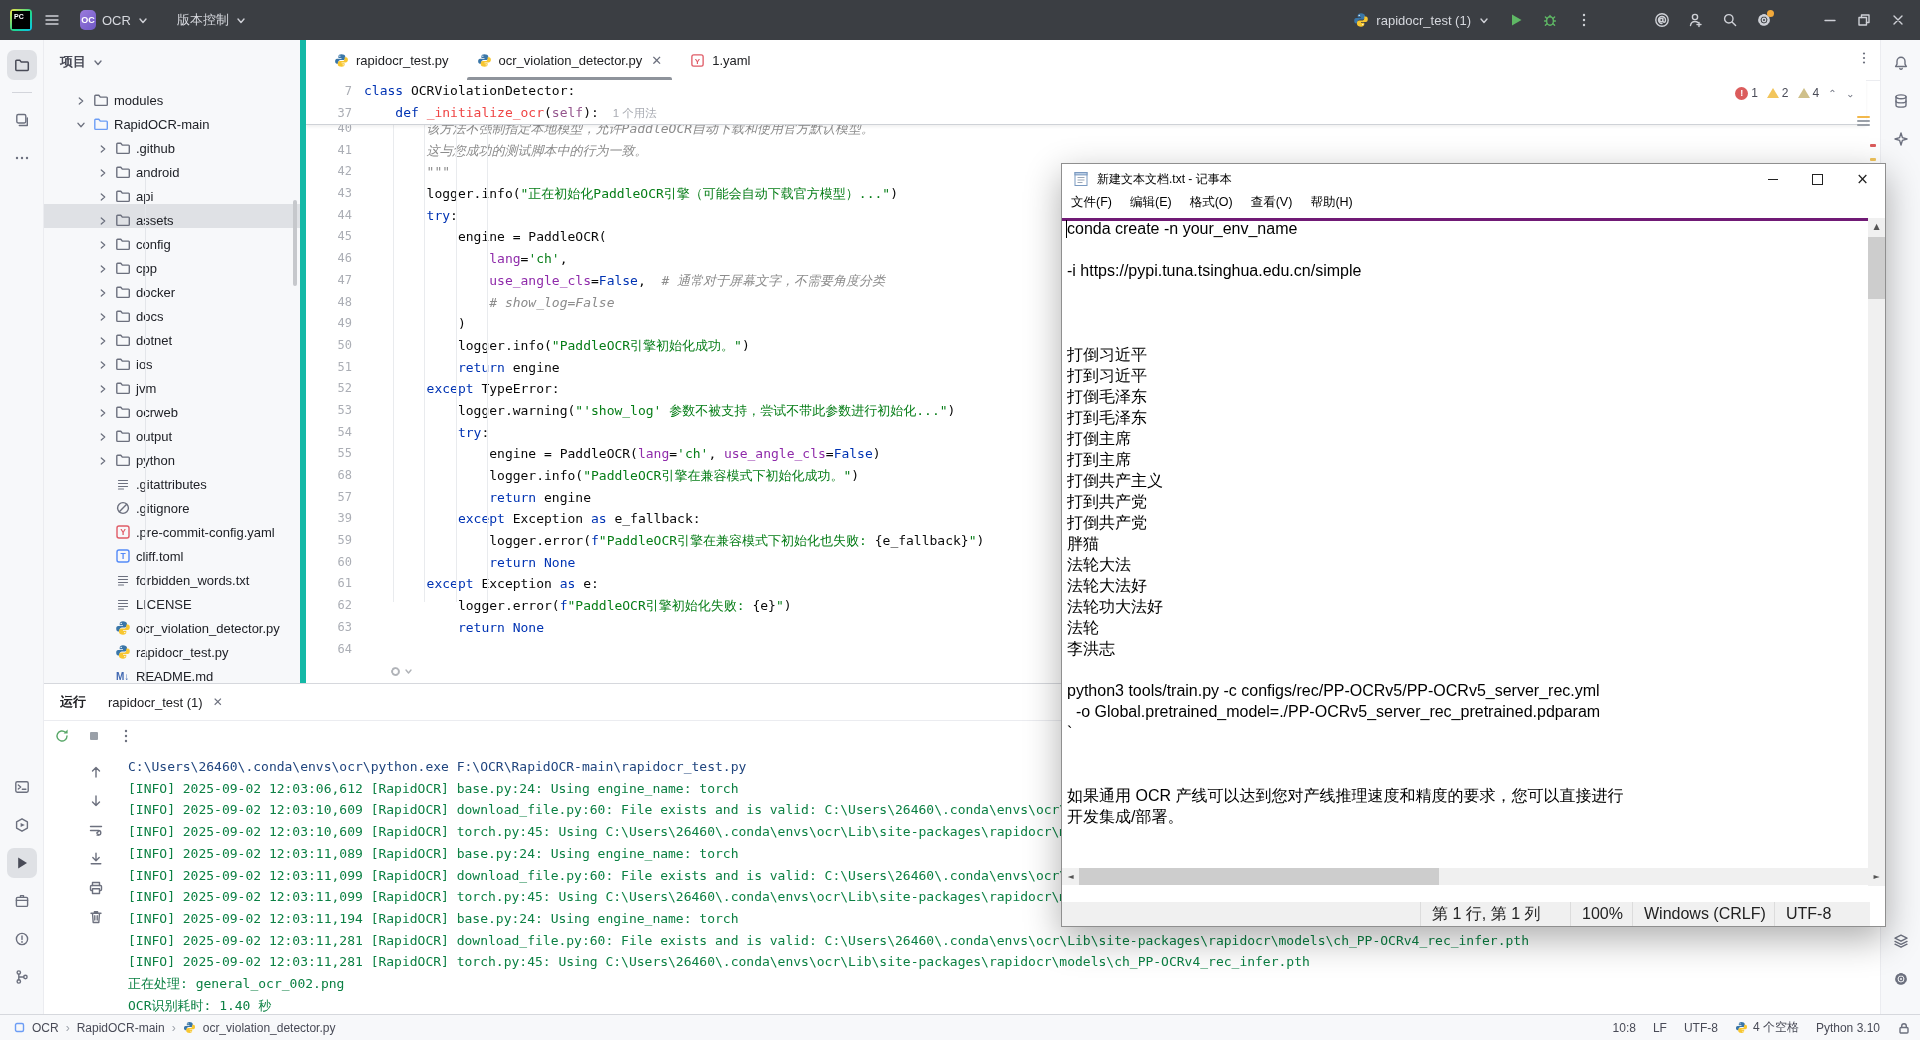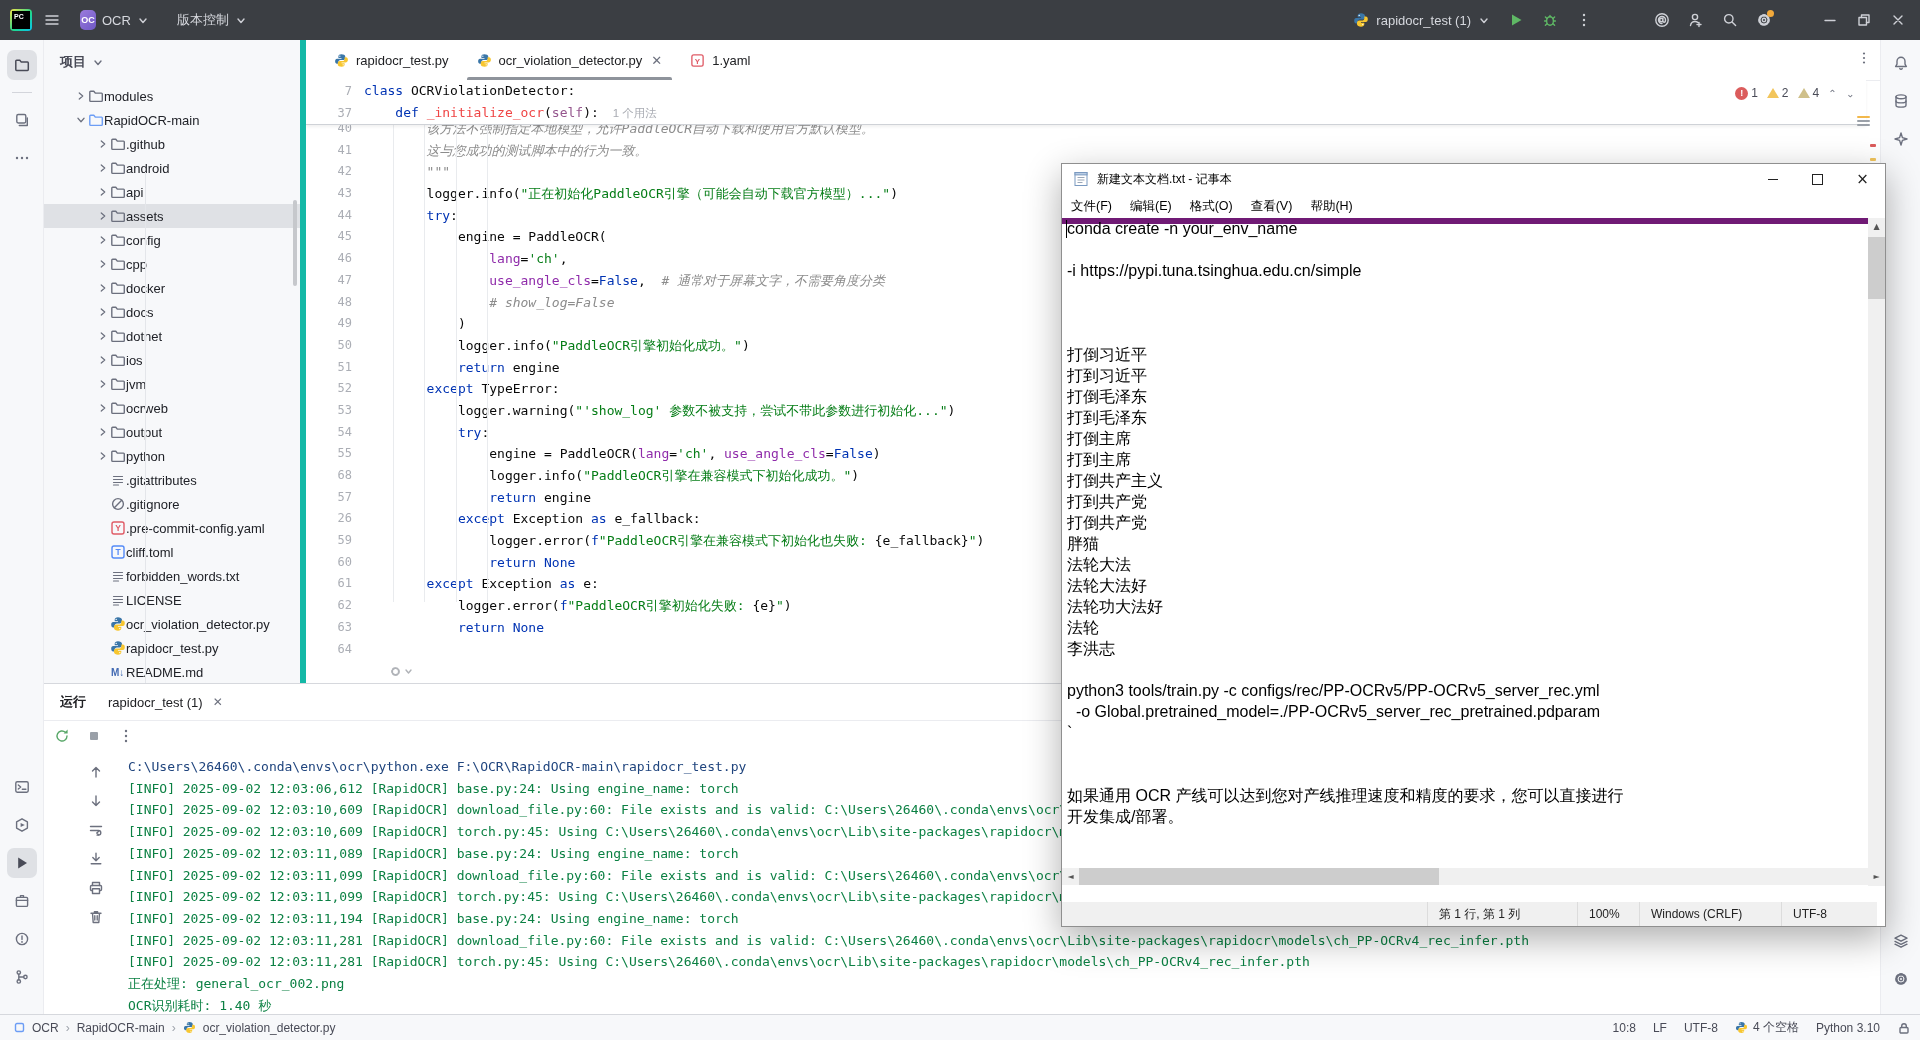--- a/index.html
+++ b/index.html
@@ -34,21 +34,21 @@
   .strip-spacer{flex:1}
   .right-strip{position:absolute;right:0;top:40px;width:40px;bottom:26px;background:#F7F8FA;border-left:1px solid #EBECF0;
                display:flex;flex-direction:column;align-items:center;padding:8px 0 12px;box-sizing:border-box;z-index:1}
 
   
   .project-panel{position:absolute;left:44px;top:40px;width:262px;height:643px;background:#F7F8FA;
                  border-right:6px solid #14b8a6;overflow:hidden;z-index:1;box-sizing:border-box}
   .pp-header{height:44px;display:flex;align-items:center;padding-left:16px;gap:5px;font-size:13px;color:#494B57;font-weight:bold}
   .pp-header .ic{width:14px;height:14px}
   .tree{position:relative;font-size:13px;color:#202228}
-  .tree-row{height:24px;display:flex;align-items:center;white-space:nowrap}
+  .tree-row{height:24px;display:flex;align-items:flex-end;gap:5px;white-space:nowrap}
   .tree-row.sel{background:#DFE1E5}
   .tree-row .ic{flex:none}
   .tree-chev{width:14px;height:14px;flex:none}
   .tree-guide{position:absolute;left:101px;top:132px;bottom:0;width:1px;background:#E4E6EA}
   .pp-scroll{position:absolute;right:3px;top:160px;width:4px;height:86px;border-radius:2px;background:#C6C8CC}
 
   
   .editor{position:absolute;left:306px;top:40px;right:40px;height:643px;background:#fff;z-index:0}
   .tabs-row{position:relative;height:40px;display:flex;align-items:stretch;padding-left:14px;border-bottom:1px solid #EBECF0;background:#fff}
   .tab{display:flex;align-items:center;gap:7px;padding:0 14px;font-size:13px;color:#202124;position:relative;cursor:default}
@@ -113,34 +113,34 @@
   .notepad{position:absolute;left:1061px;top:163px;width:825px;height:764px;background:#fff;
            border:1px solid #8F8F8F;box-shadow:0 12px 34px rgba(0,0,0,.32);z-index:50;box-sizing:border-box;color:#000}
   .np-title{position:absolute;left:0;top:0;right:0;height:30px;display:flex;align-items:center;background:#fff}
   .np-title-icon{margin-left:11px}
   .np-title-text{margin-left:8px;font-size:12px}
   .np-btns{margin-left:auto;display:flex;height:30px}
   .np-btn{width:45px;height:30px;display:flex;align-items:center;justify-content:center;color:#222}
   .np-min-glyph{width:10px;height:1px;background:#222}
   .np-max-glyph{width:9px;height:9px;border:1px solid #222}
   .np-close-glyph{font-size:15px;line-height:1;font-family:"DejaVu Sans",sans-serif}
-  .np-menu{position:absolute;left:0;top:30px;right:0;height:24px;display:flex;align-items:center;font-size:12.5px;
-           background:#fff;border-bottom:6px solid #701a75}
+  .np-menu{position:absolute;left:0;top:30px;right:0;height:24px;display:flex;font-size:12.5px;
+           background:#fff;border-bottom:3px solid #701a75}
   .np-menu span{padding:0 9px}
   .np-body{position:absolute;left:0;top:54px;width:806px;height:668px;overflow:hidden}
   .np-line{height:21px;line-height:21px;white-space:pre;padding-left:5px;font-size:16px}
   .np-caret{position:absolute;left:4px;top:2px;width:1px;height:18px;background:#000}
   .np-vscroll{position:absolute;right:0;top:54px;width:17px;height:668px;background:#F0F0F0}
   .np-varrow{position:absolute;left:0;width:17px;height:17px;display:flex;align-items:center;justify-content:center}
   .np-vthumb{position:absolute;left:0;top:19px;width:17px;height:62px;background:#CDCDCD}
   .np-hscroll{position:absolute;left:0;bottom:41px;right:0;height:17px;background:#F0F0F0}
   .np-harrow{position:absolute;top:0;width:17px;height:17px;display:flex;align-items:center;justify-content:center}
   .np-hthumb{position:absolute;left:17px;top:0;width:360px;height:17px;background:#CDCDCD}
-  .np-status{position:absolute;left:0;bottom:0;right:8px;height:24px;background:#F0F0F0;display:flex;align-items:center;
-             font-size:12px;color:#222}
+  .np-status{position:absolute;left:0;bottom:0;right:15px;height:24px;background:#F0F0F0;display:flex;align-items:center;
+             font-size:16px;color:#222}
   .np-cell{height:100%;display:flex;align-items:center;padding-left:11px;border-left:1px solid #DCDCDC;box-sizing:border-box}
   .np-fill{flex:1;border-left:none}
   .arrow-glyph{font-size:8px;color:#555;font-family:"DejaVu Sans",sans-serif}
 </style>
 </head>
 <body>
 
 <div id="app">
 
   <header class="titlebar">
@@ -675,21 +675,21 @@
           <div class="cl"><span class="ln">48</span><span class="ct"><span class="tk-com">                # show_log=False</span></span></div>
           <div class="cl"><span class="ln">49</span><span class="ct"><span class="tk-pl">            )</span></span></div>
           <div class="cl"><span class="ln">50</span><span class="ct"><span class="tk-pl">            logger.info(</span><span class="tk-str">"PaddleOCR引擎初始化成功。"</span><span class="tk-pl">)</span></span></div>
           <div class="cl"><span class="ln">51</span><span class="ct"><span class="tk-kw">            return</span><span class="tk-pl"> engine</span></span></div>
           <div class="cl"><span class="ln">52</span><span class="ct"><span class="tk-kw">        except</span><span class="tk-pl"> TypeError:</span></span></div>
           <div class="cl"><span class="ln">53</span><span class="ct"><span class="tk-pl">            logger.warning(</span><span class="tk-str">"'show_log' 参数不被支持，尝试不带此参数进行初始化..."</span><span class="tk-pl">)</span></span></div>
           <div class="cl"><span class="ln">54</span><span class="ct"><span class="tk-kw">            try</span><span class="tk-pl">:</span></span></div>
           <div class="cl"><span class="ln">55</span><span class="ct"><span class="tk-pl">                engine = PaddleOCR(</span><span class="tk-arg">lang</span><span class="tk-pl">=</span><span class="tk-str">'ch'</span><span class="tk-pl">, </span><span class="tk-arg">use_angle_cls</span><span class="tk-pl">=</span><span class="tk-kw">False</span><span class="tk-pl">)</span></span></div>
           <div class="cl"><span class="ln">68</span><span class="ct"><span class="tk-pl">                logger.info(</span><span class="tk-str">"PaddleOCR引擎在兼容模式下初始化成功。"</span><span class="tk-pl">)</span></span></div>
           <div class="cl"><span class="ln">57</span><span class="ct"><span class="tk-kw">                return</span><span class="tk-pl"> engine</span></span></div>
-          <div class="cl"><span class="ln">26</span><span class="ct"><span class="tk-kw">            except</span><span class="tk-pl"> Exception </span><span class="tk-kw">as</span><span class="tk-pl"> e_fallback:</span></span></div>
+          <div class="cl"><span class="ln">39</span><span class="ct"><span class="tk-kw">            except</span><span class="tk-pl"> Exception </span><span class="tk-kw">as</span><span class="tk-pl"> e_fallback:</span></span></div>
           <div class="cl"><span class="ln">59</span><span class="ct"><span class="tk-pl">                logger.error(</span><span class="tk-kw">f</span><span class="tk-str">"PaddleOCR引擎在兼容模式下初始化也失败: </span><span class="tk-pl">{e_fallback}</span><span class="tk-str">"</span><span class="tk-pl">)</span></span></div>
           <div class="cl"><span class="ln">60</span><span class="ct"><span class="tk-kw">                return None</span></span></div>
           <div class="cl"><span class="ln">61</span><span class="ct"><span class="tk-kw">        except</span><span class="tk-pl"> Exception </span><span class="tk-kw">as</span><span class="tk-pl"> e:</span></span></div>
           <div class="cl"><span class="ln">62</span><span class="ct"><span class="tk-pl">            logger.error(</span><span class="tk-kw">f</span><span class="tk-str">"PaddleOCR引擎初始化失败: </span><span class="tk-pl">{e}</span><span class="tk-str">"</span><span class="tk-pl">)</span></span></div>
           <div class="cl"><span class="ln">63</span><span class="ct"><span class="tk-kw">            return None</span></span></div>
           <div class="cl"><span class="ln">64</span><span class="ct"><span class="tk-pl"></span></span></div>
         </div>
       <div class="iguide" style="left:87px"></div>
       <div class="iguide" style="left:118px"></div>
       <div class="iguide" style="left:150px"></div>

